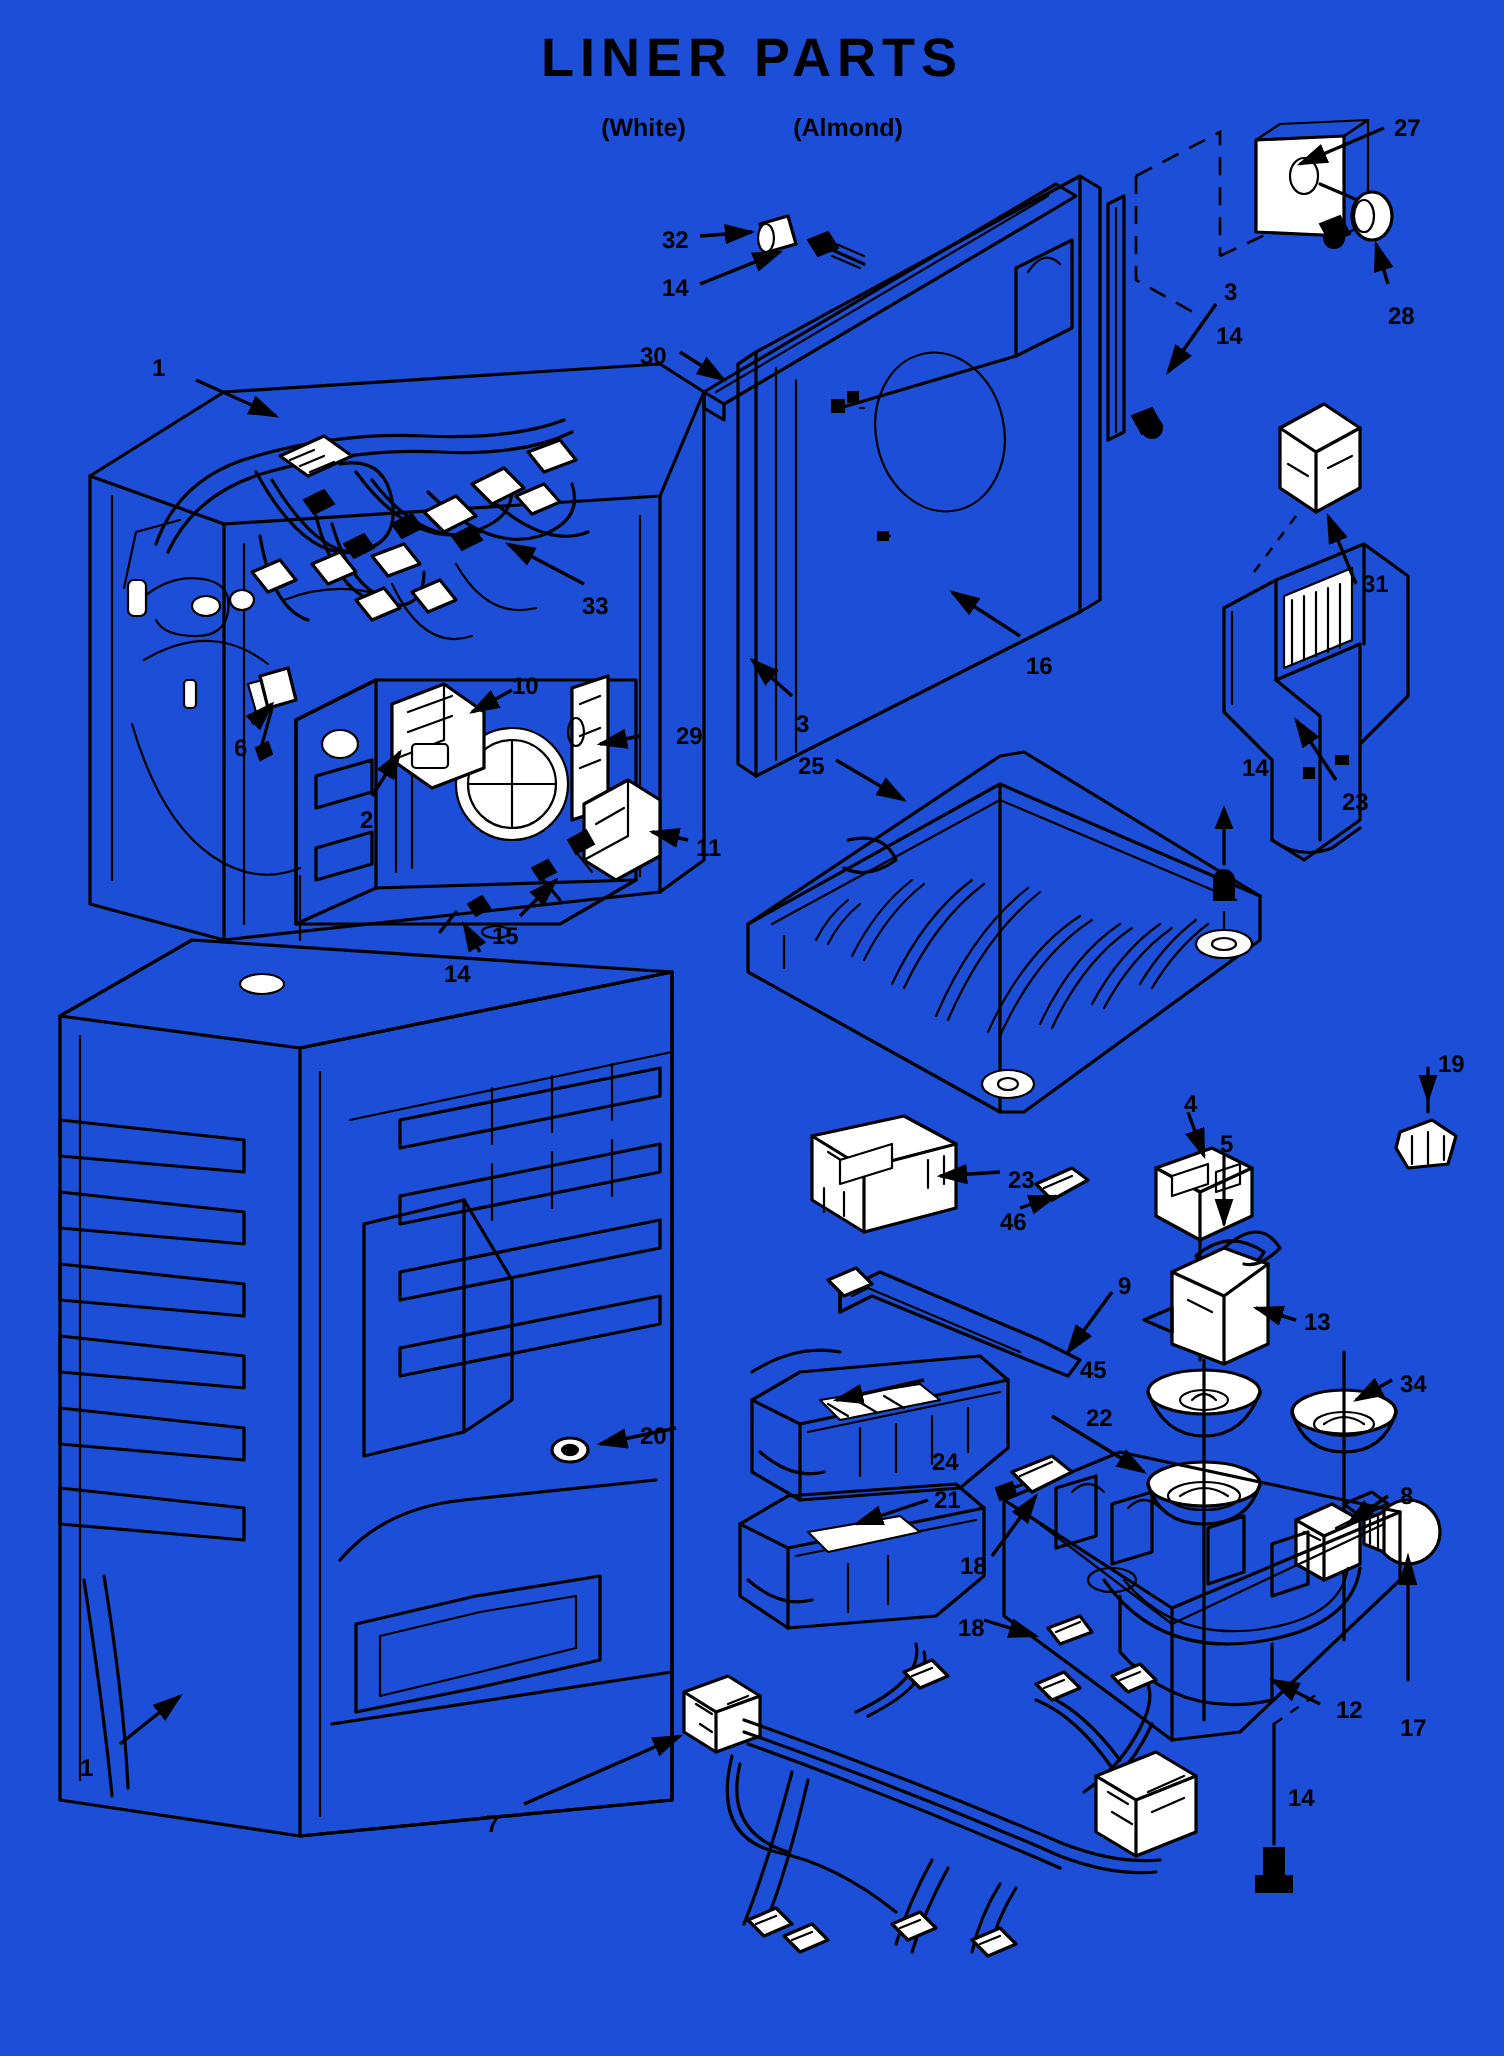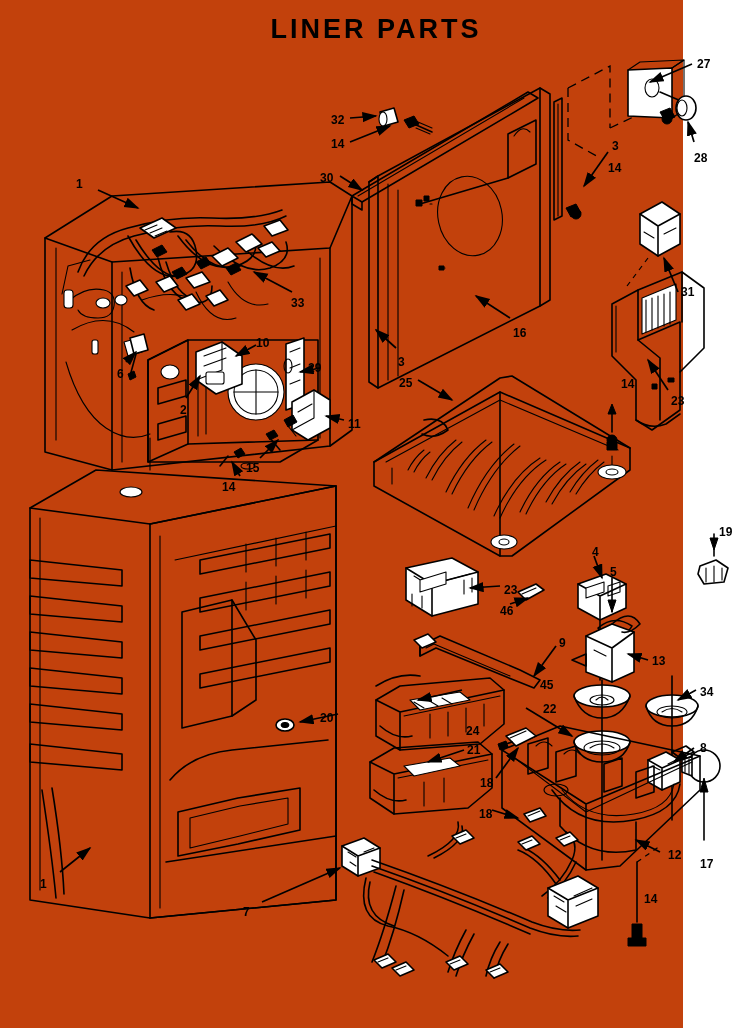--- a/index.html
+++ b/index.html
@@ -4,21 +4,21 @@
 <title>Liner Parts Diagram</title>
 <style>
   html,body{margin:0;padding:0;background:#ffffff;}
   body{
     width:752px;height:1028px;
     font-family:"Liberation Sans", sans-serif;
     color:#000;
     position:relative;
     overflow:hidden;
   }
-  #sheet{position:relative;width:683px;height:1028px;background:#c2410c;}
+  #sheet{position:relative;width:752px;height:1028px;background:#1d4ed8;}
 
   .hdr{position:absolute;left:0;width:752px;text-align:center;}
   #title{top:14px;font-size:27px;font-weight:700;letter-spacing:3px;}
   #models{top:44px;font-size:12.5px;font-weight:700;letter-spacing:-0.2px;}
   #colors{top:57px;font-size:12.5px;font-weight:700;}
   #colors .c1{display:inline-block;width:96px;text-align:left;}
   #colors .c2{display:inline-block;text-align:left;}
 
   svg#art{position:absolute;left:0;top:0;width:752px;height:1028px;}
   svg#art *{vector-effect:non-scaling-stroke;}
@@ -32,20 +32,23 @@
   .leader{fill:none;stroke:#000;stroke-width:1.7;stroke-linecap:butt;}
 
   .cal{position:absolute;font-size:12px;font-weight:700;line-height:1;}
 </style>
 </head>
 <body>
 
 <div id="sheet">
 
   <div class="hdr" id="title">LINER PARTS</div>
+  <div class="hdr" id="colors">
+    <span class="c1">(White)</span><span class="c2">(Almond)</span>
+  </div>
 
   <svg id="art" viewBox="0 0 752 1028">
     <defs>
       <marker id="ah" markerWidth="9" markerHeight="9" refX="8" refY="3" orient="auto">
         <path d="M0,0 L9,3 L0,6 z" fill="#000"></path>
       </marker>
     </defs>
 
     <g>
       <path class="ln" d="M45 238 L112 196 L330 182 L352 196 L352 430 L330 446 L112 470 L45 452 Z"></path>
@@ -545,21 +548,21 @@
       <div class="cal" style="left: 719px; top: 526px;">19</div>
       <div class="cal" style="left: 320px; top: 712px;">20</div>
       <div class="cal" style="left: 467px; top: 744px;">21</div>
       <div class="cal" style="left: 516px; top: 703px; margin-left: 27px;">22</div>
       <div class="cal" style="left: 671px; top: 395px;">23</div>
       <div class="cal" style="left: 466px; top: 689px; margin-top: 36px;">24</div>
       <div class="cal" style="left: 399px; top: 377px;">25</div>
       <div class="cal" style="left: 504px; top: 584px;">23</div>
       <div class="cal" style="left: 697px; top: 58px;">27</div>
       <div class="cal" style="left: 694px; top: 152px;">28</div>
-      <div class="cal" style="left: 308px; top: 362px;">29</div>
+      <div class="cal" style="left: 338px; top: 362px;">29</div>
       <div class="cal" style="left: 320px; top: 172px;">30</div>
       <div class="cal" style="left: 681px; top: 286px;">31</div>
       <div class="cal" style="left: 331px; top: 114px;">32</div>
       <div class="cal" style="left: 291px; top: 297px;">33</div>
       <div class="cal" style="left: 700px; top: 686px;">34</div>
       <div class="cal" style="left: 480px; top: 777px;">18</div>
       <div class="cal" style="left: 540px; top: 679px;">45</div>
       <div class="cal" style="left: 500px; top: 605px;">46</div>
     </div>
 

